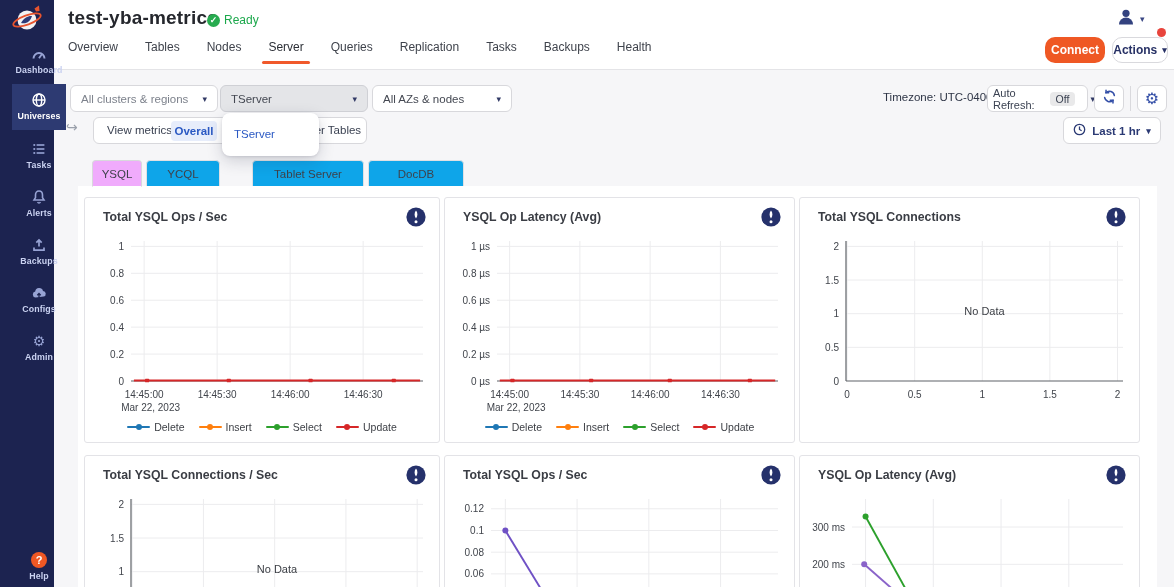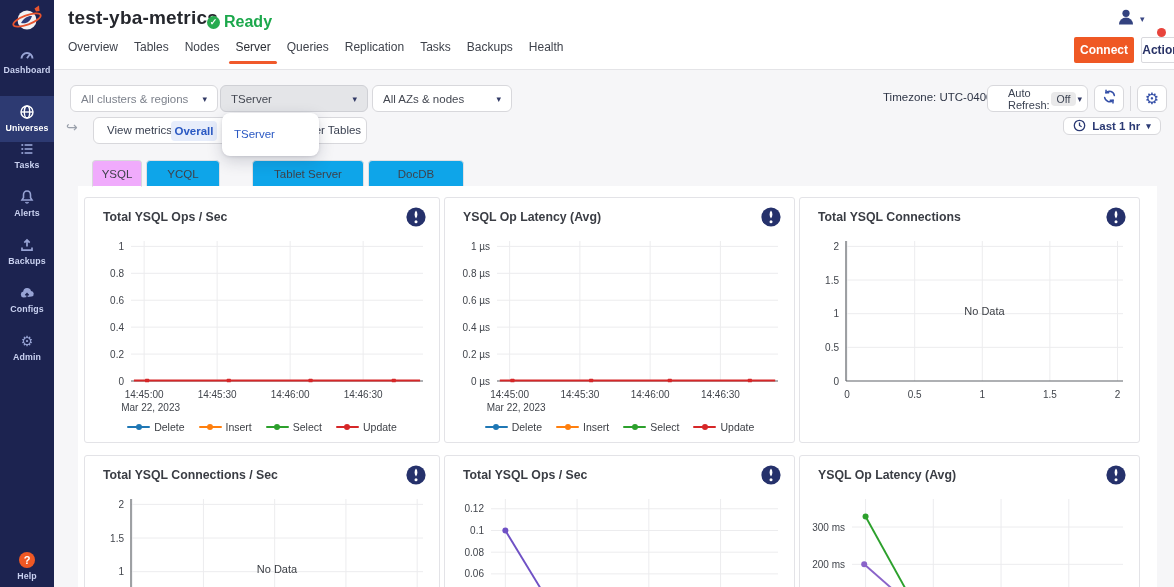--- a/index.html
+++ b/index.html
@@ -1,61 +1,61 @@
 <!DOCTYPE html>
 <html><head>
 <meta charset="utf-8">
 <style>
   html,body{margin:0;padding:0;background:#e9e9ec;}
   body{font-family:"Liberation Sans",sans-serif;-webkit-font-smoothing:antialiased;}
   .stage{position:relative;width:1174px;height:587px;background:#f6f6f8;overflow:hidden;}
   
   .sidebar{position:absolute;left:0;top:0;width:54px;height:587px;background:#1c2350;z-index:100;}
   .logo{position:absolute;top:4px;left:10px;width:34px;height:32px;}
-  .side-item{position:absolute;left:0;width:54px;height:46px;text-align:center;cursor:pointer;padding-top:7px;box-sizing:border-box;}
+  .side-item{position:absolute;left:12px;width:54px;height:46px;text-align:center;cursor:pointer;padding-top:7px;box-sizing:border-box;}
   .side-item.active{background:#2d3a72;}
   .side-item .ic{height:17px;display:flex;align-items:center;justify-content:center;}
   .side-item .lb{font-size:8.8px;font-weight:700;color:#c9d1f0;margin-top:3px;letter-spacing:.1px;}
   .side-item.active .lb{color:#fff;}
   .help-circle{width:16px;height:16px;border-radius:50%;background:#ef5824;color:#fff;font-size:11px;font-weight:700;line-height:16px;margin:0 auto;}
   
   .main{position:absolute;left:54px;top:0;width:1120px;height:587px;}
   .header{position:absolute;left:0;top:0;width:100%;height:70px;background:#fff;border-bottom:1px solid #e4e4e7;box-sizing:border-box;}
   .title{position:absolute;left:14px;top:7px;font-size:19px;font-weight:700;color:#25272d;letter-spacing:.2px;}
   .ready{position:absolute;left:153px;top:13px;display:flex;align-items:center;gap:4px;}
   .ready .chk{width:13px;height:13px;border-radius:50%;background:#27ab4f;color:#fff;font-size:9px;line-height:13px;text-align:center;font-weight:700;}
-  .ready .rtxt{color:#1ca84c;font-size:16px;font-weight:700;}
+  .ready .rtxt{color:#1ca84c;font-size:12px;font-weight:400;}
   .avatar{position:absolute;left:1062px;top:7px;display:flex;align-items:center;gap:4px;cursor:pointer;}
   .avatar .caret{font-size:9px;color:#3a4784;}
-  .nav{position:absolute;left:14px;top:40px;display:flex;gap:16px;}
+  .nav{position:absolute;left:14px;top:40px;display:flex;gap:27px;}
   .nav a{font-size:12px;color:#3f434c;text-decoration:none;padding-bottom:10px;position:relative;cursor:pointer;}
   .nav a.active{color:#2c2f36;}
   .nav a.active::after{content:"";position:absolute;left:-6px;right:-6px;bottom:0;height:3px;background:#f0592b;border-radius:2px;}
-  .btn{position:absolute;top:37px;height:26px;border-radius:2px;font-size:12px;display:flex;align-items:center;justify-content:center;cursor:pointer;box-sizing:border-box;margin-left:29px;}
+  .btn{position:absolute;top:37px;height:26px;border-radius:10px;font-size:12px;display:flex;align-items:center;justify-content:center;cursor:pointer;box-sizing:border-box;}
   .btn-connect{left:991px;width:60px;background:#ef5824;color:#fff;font-weight:700;}
   .btn-actions{left:1058px;width:56px;background:#fff;border:1px solid #d9d9dd;color:#273165;font-weight:600;gap:5px;}
   .btn-actions .caret{font-size:9px;}
   .notif-dot{position:absolute;left:1103px;top:28px;width:9px;height:9px;border-radius:50%;background:#e8443c;z-index:5;}
   
   .content{position:absolute;left:0;top:70px;width:100%;height:517px;}
   .sel{position:absolute;top:15px;height:27px;background:#fff;border:1px solid #d8d8dc;border-radius:6px;display:flex;align-items:center;justify-content:space-between;padding:0 10px;font-size:11.5px;color:#444852;box-sizing:border-box;cursor:pointer;}
   .sel .caret{font-size:9px;color:#323a66;margin-left:8px;}
   .sel.gray{background:#e4e5e8;border-color:#cfd0d5;}
   .sel .muted{color:#7d828c;}
   .tz{position:absolute;left:829px;top:21px;font-size:11.5px;color:#2e3546;}
-  .ar-group{position:absolute;left:933px;top:15px;width:101px;height:27px;background:#fff;border:1px solid #d8d8dc;border-radius:6px;display:flex;align-items:center;padding:0 20px;gap:1px;font-size:11px;color:#3b4252;box-sizing:border-box;cursor:pointer;}
+  .ar-group{position:absolute;left:933px;top:15px;width:101px;height:27px;background:#fff;border:1px solid #d8d8dc;border-radius:6px;display:flex;align-items:center;padding:0 5px;gap:15px;font-size:11px;color:#3b4252;box-sizing:border-box;cursor:pointer;}
   .pill{background:#e9e9ea;border-radius:4px;padding:1px 6px;font-size:10.5px;color:#3b4252;}
   .iconbtn{position:absolute;top:15px;width:30px;height:27px;background:#fff;border:1px solid #d8d8dc;border-radius:6px;display:flex;align-items:center;justify-content:center;cursor:pointer;box-sizing:border-box;}
   .vdiv{position:absolute;left:1076px;top:16px;width:1px;height:25px;background:#d9d9dd;}
   .hookarrow{position:absolute;left:12px;top:49px;font-size:14px;color:#9aa0ab;}
   .vm-group{position:absolute;left:39px;top:47px;width:274px;height:27px;background:#fff;border:1px solid #d8d8dc;border-radius:6px;box-sizing:border-box;}
   .vm-label{position:absolute;left:13px;top:6px;font-size:11.5px;color:#3b4252;}
   .seg-overall{position:absolute;left:77px;top:3px;width:46px;height:20px;background:#e7edfb;border-radius:4px;color:#2b59c3;font-size:11.5px;font-weight:600;display:flex;align-items:center;justify-content:center;cursor:pointer;}
   .seg-outlier{position:absolute;left:197px;top:6px;font-size:11.5px;color:#3b4252;cursor:pointer;white-space:nowrap;}
-  .btn-range{position:absolute;left:1009px;top:47px;width:98px;height:18px;background:#fff;border:1px solid #d8d8dc;border-radius:6px;display:flex;align-items:center;justify-content:center;gap:6px;font-size:11.5px;color:#2b3a74;font-weight:600;box-sizing:border-box;cursor:pointer;}
+  .btn-range{position:absolute;left:1009px;top:47px;width:98px;height:27px;background:#fff;border:1px solid #d8d8dc;border-radius:6px;display:flex;align-items:center;justify-content:center;gap:6px;font-size:11.5px;color:#2b3a74;font-weight:600;box-sizing:border-box;cursor:pointer;}
   .btn-range .caret{font-size:9px;}
   
   .mtab{position:absolute;top:90px;height:27px;background:#0ea5e9;border:1px solid #e0e0e3;border-radius:4px 4px 0 0;display:flex;align-items:center;justify-content:center;font-size:11.5px;color:#3e424b;box-sizing:border-box;cursor:pointer;}
   .mtab.active{background:#f0abfc;border-color:#d8d8dc;border-bottom-color:#fff;z-index:2;}
   .panel{position:absolute;left:24px;top:116px;width:1079px;height:540px;background:#fff;}
   .card{position:absolute;height:246px;background:#fff;border:1px solid #e3e3e7;border-radius:3px;box-sizing:border-box;}
   .ctitle{position:absolute;left:18px;top:12px;font-size:12.3px;font-weight:600;color:#3a3d44;}
   .ybicon{position:absolute;right:13px;top:9px;width:20px;height:20px;}
   .plot{position:absolute;left:0;top:0;}
   .legend{position:absolute;left:0;right:0;bottom:9px;display:flex;justify-content:center;gap:14px;align-items:center;}
@@ -86,21 +86,21 @@
     <nav id="side-nav">
         <div class="side-item" style="top: 38px;">
           <div class="ic">
             <svg width="16" height="16" viewBox="0 0 16 16">
               <path d="M2.5 12.5a5.5 5.5 0 0 1 11 0" fill="none" stroke="#97a3d4" stroke-width="2"></path>
               <line x1="8" y1="12.3" x2="11.2" y2="7.8" stroke="#97a3d4" stroke-width="1.8"></line>
             </svg>
           </div>
           <div class="lb">Dashboard</div>
         </div>
-        <div class="side-item active" style="top: 84px; margin-top: 12px;">
+        <div class="side-item active" style="top: 84px;">
           <div class="ic">
             <svg width="16" height="16" viewBox="0 0 16 16">
               <g fill="none" stroke="#ffffff" stroke-width="1.4">
                 <circle cx="8" cy="8" r="6"></circle>
                 <ellipse cx="8" cy="8" rx="2.7" ry="6"></ellipse>
                 <line x1="2" y1="8" x2="14" y2="8"></line>
               </g>
             </svg>
           </div>
           <div class="lb">Universes</div>

